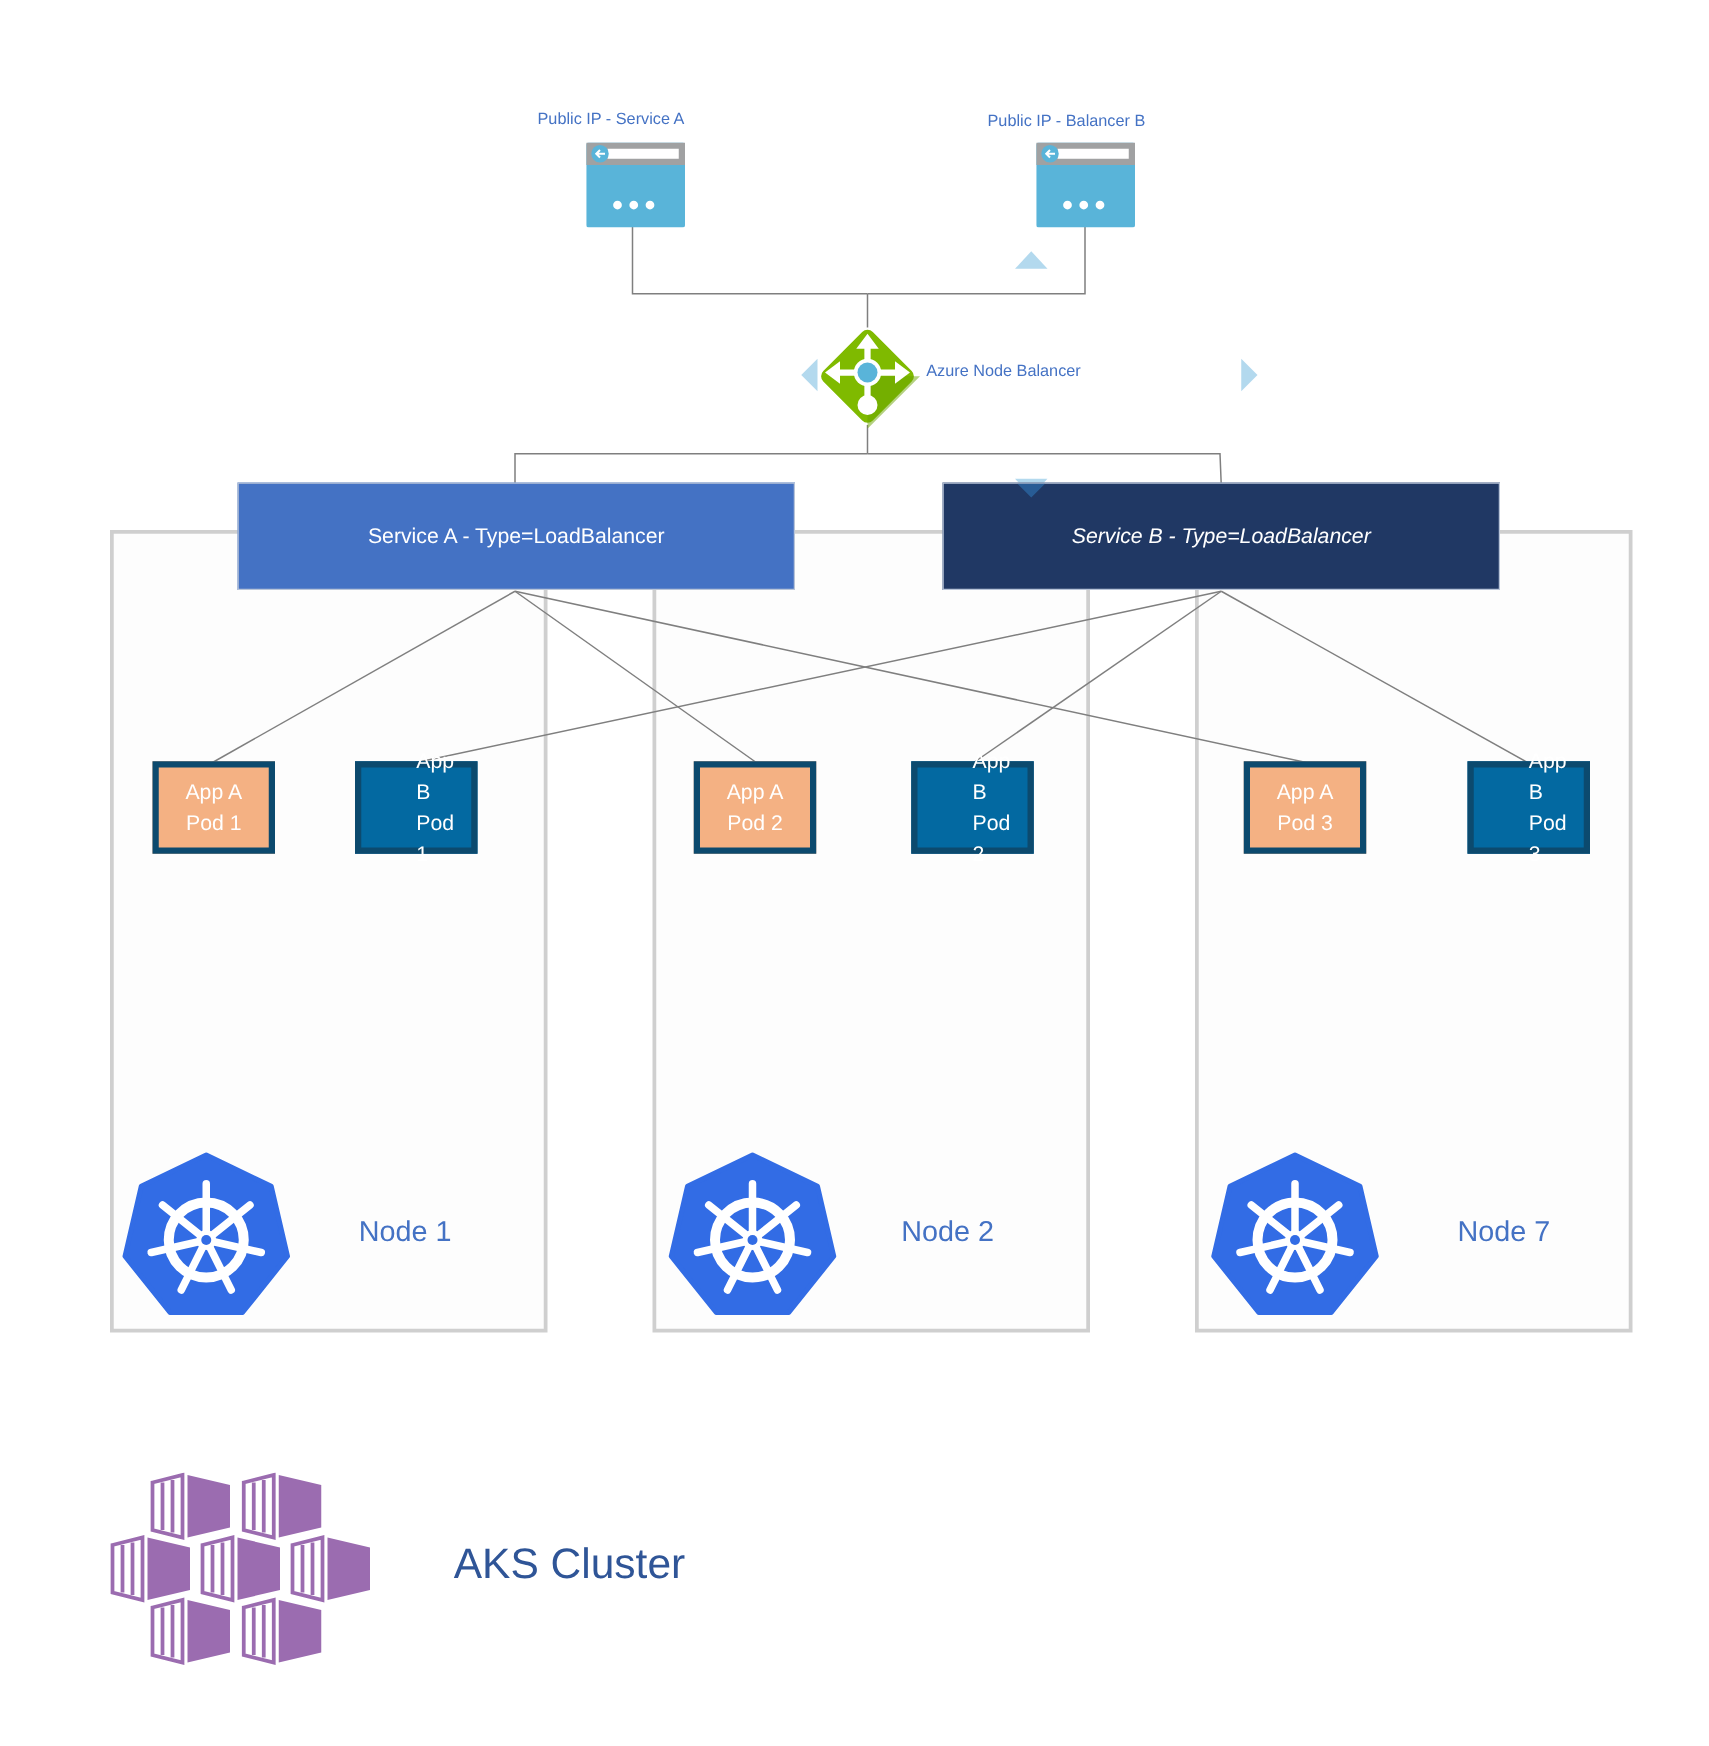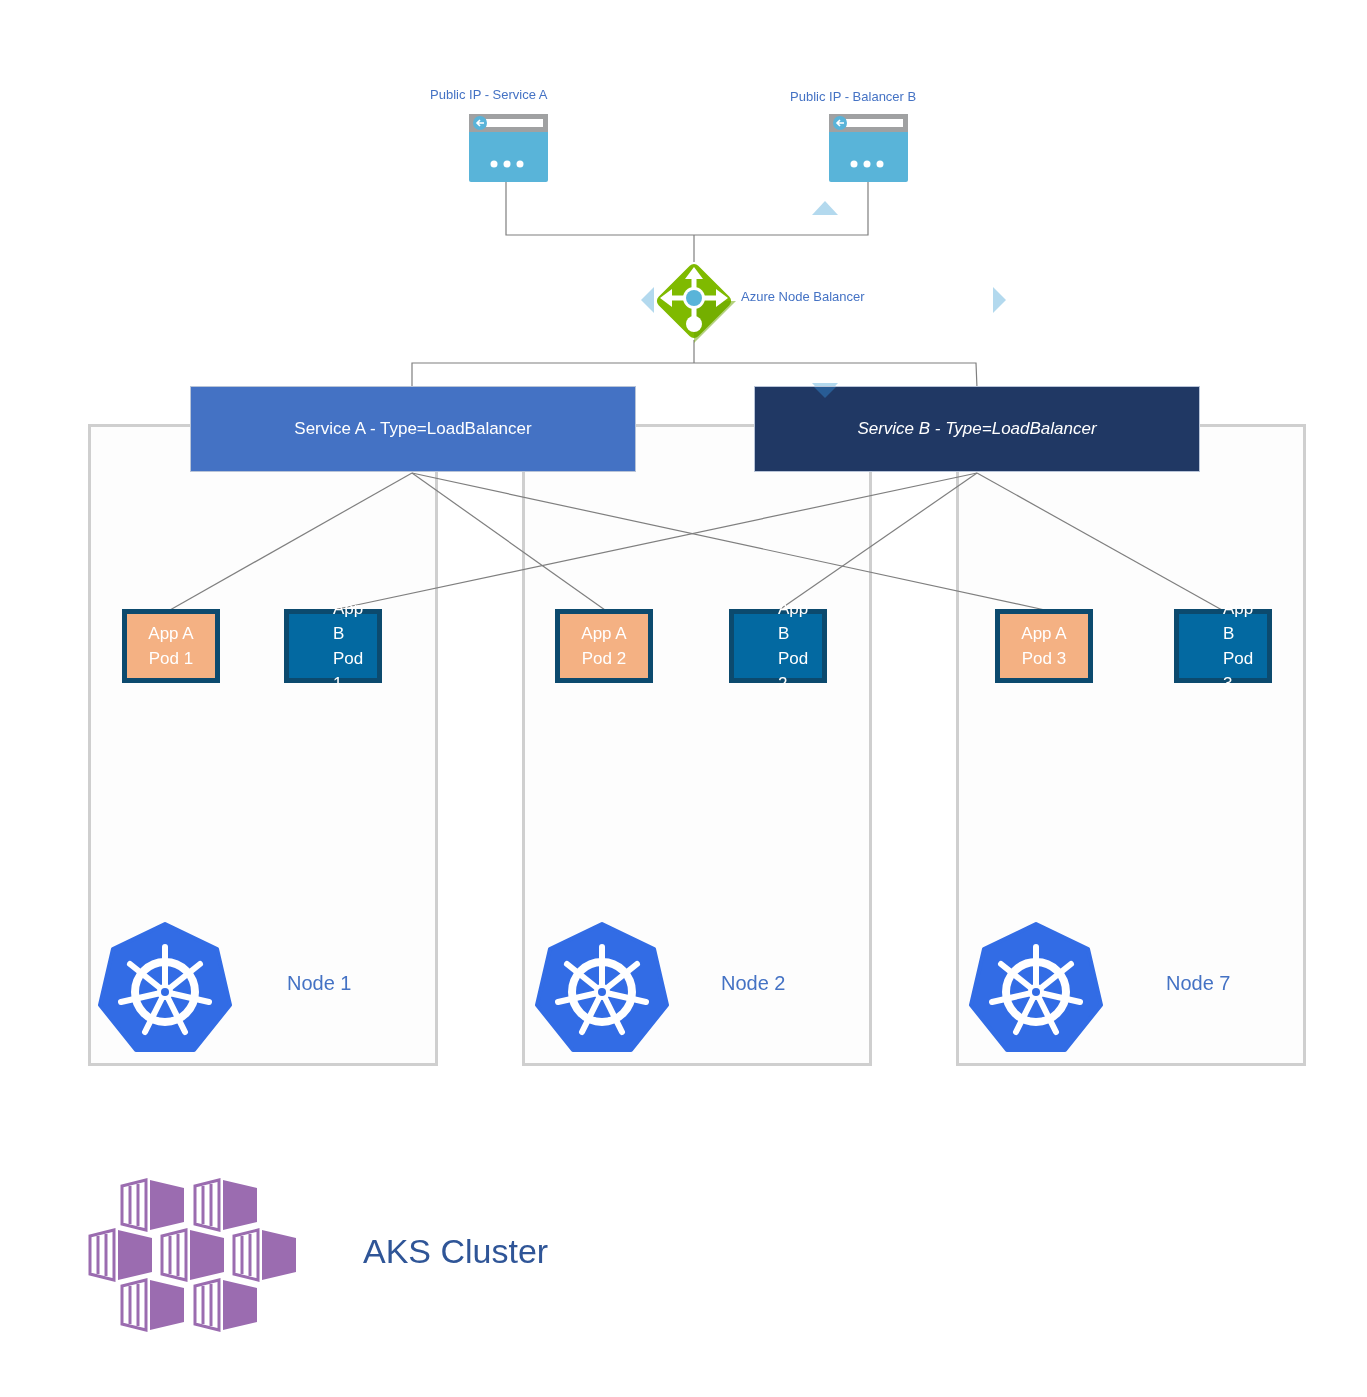--- a/index.html
+++ b/index.html
@@ -9,21 +9,21 @@
   svg.wires { position: absolute; left: 0; top: 0; }
   .label-blue { color: #4472c4; font-size: 13px; white-space: nowrap; }
   .node-box { position: absolute; border: 3px solid #cfcfcf; background: #fdfdfd; box-sizing: border-box; }
   .svc { position: absolute; display: flex; align-items: center; justify-content: center;
          color: #ffffff; font-size: 17px; box-sizing: border-box; border: 1px solid #b8c4d8; }
   .pod { position: absolute; width: 98px; height: 74px; box-sizing: border-box; border: 5px solid #0c4a6e;
          color: #ffffff; font-size: 17px; display: flex; flex-direction: column; align-items: center;
          justify-content: center; line-height: 25px; }
   .pod.a { background: #f4b183; }
   .pod.b { background: #0369a1; padding-left: 44px; }
-  .node-label { position: absolute; color: #4472c4; font-size: 20px; }
+  .node-label { position: absolute; color: #4472c4; font-size: 23px; }
   .aks-label { position: absolute; color: #2f5597; font-size: 34px; }
 </style>
 </head>
 <body>
 
 <div class="node-box" style="left:88px;top:424px;width:350px;height:642px;"></div>
 <div class="node-box" style="left:522px;top:424px;width:350px;height:642px;"></div>
 <div class="node-box" style="left:956px;top:424px;width:350px;height:642px;"></div>
 
 <svg class="wires" width="1367" height="1397">

